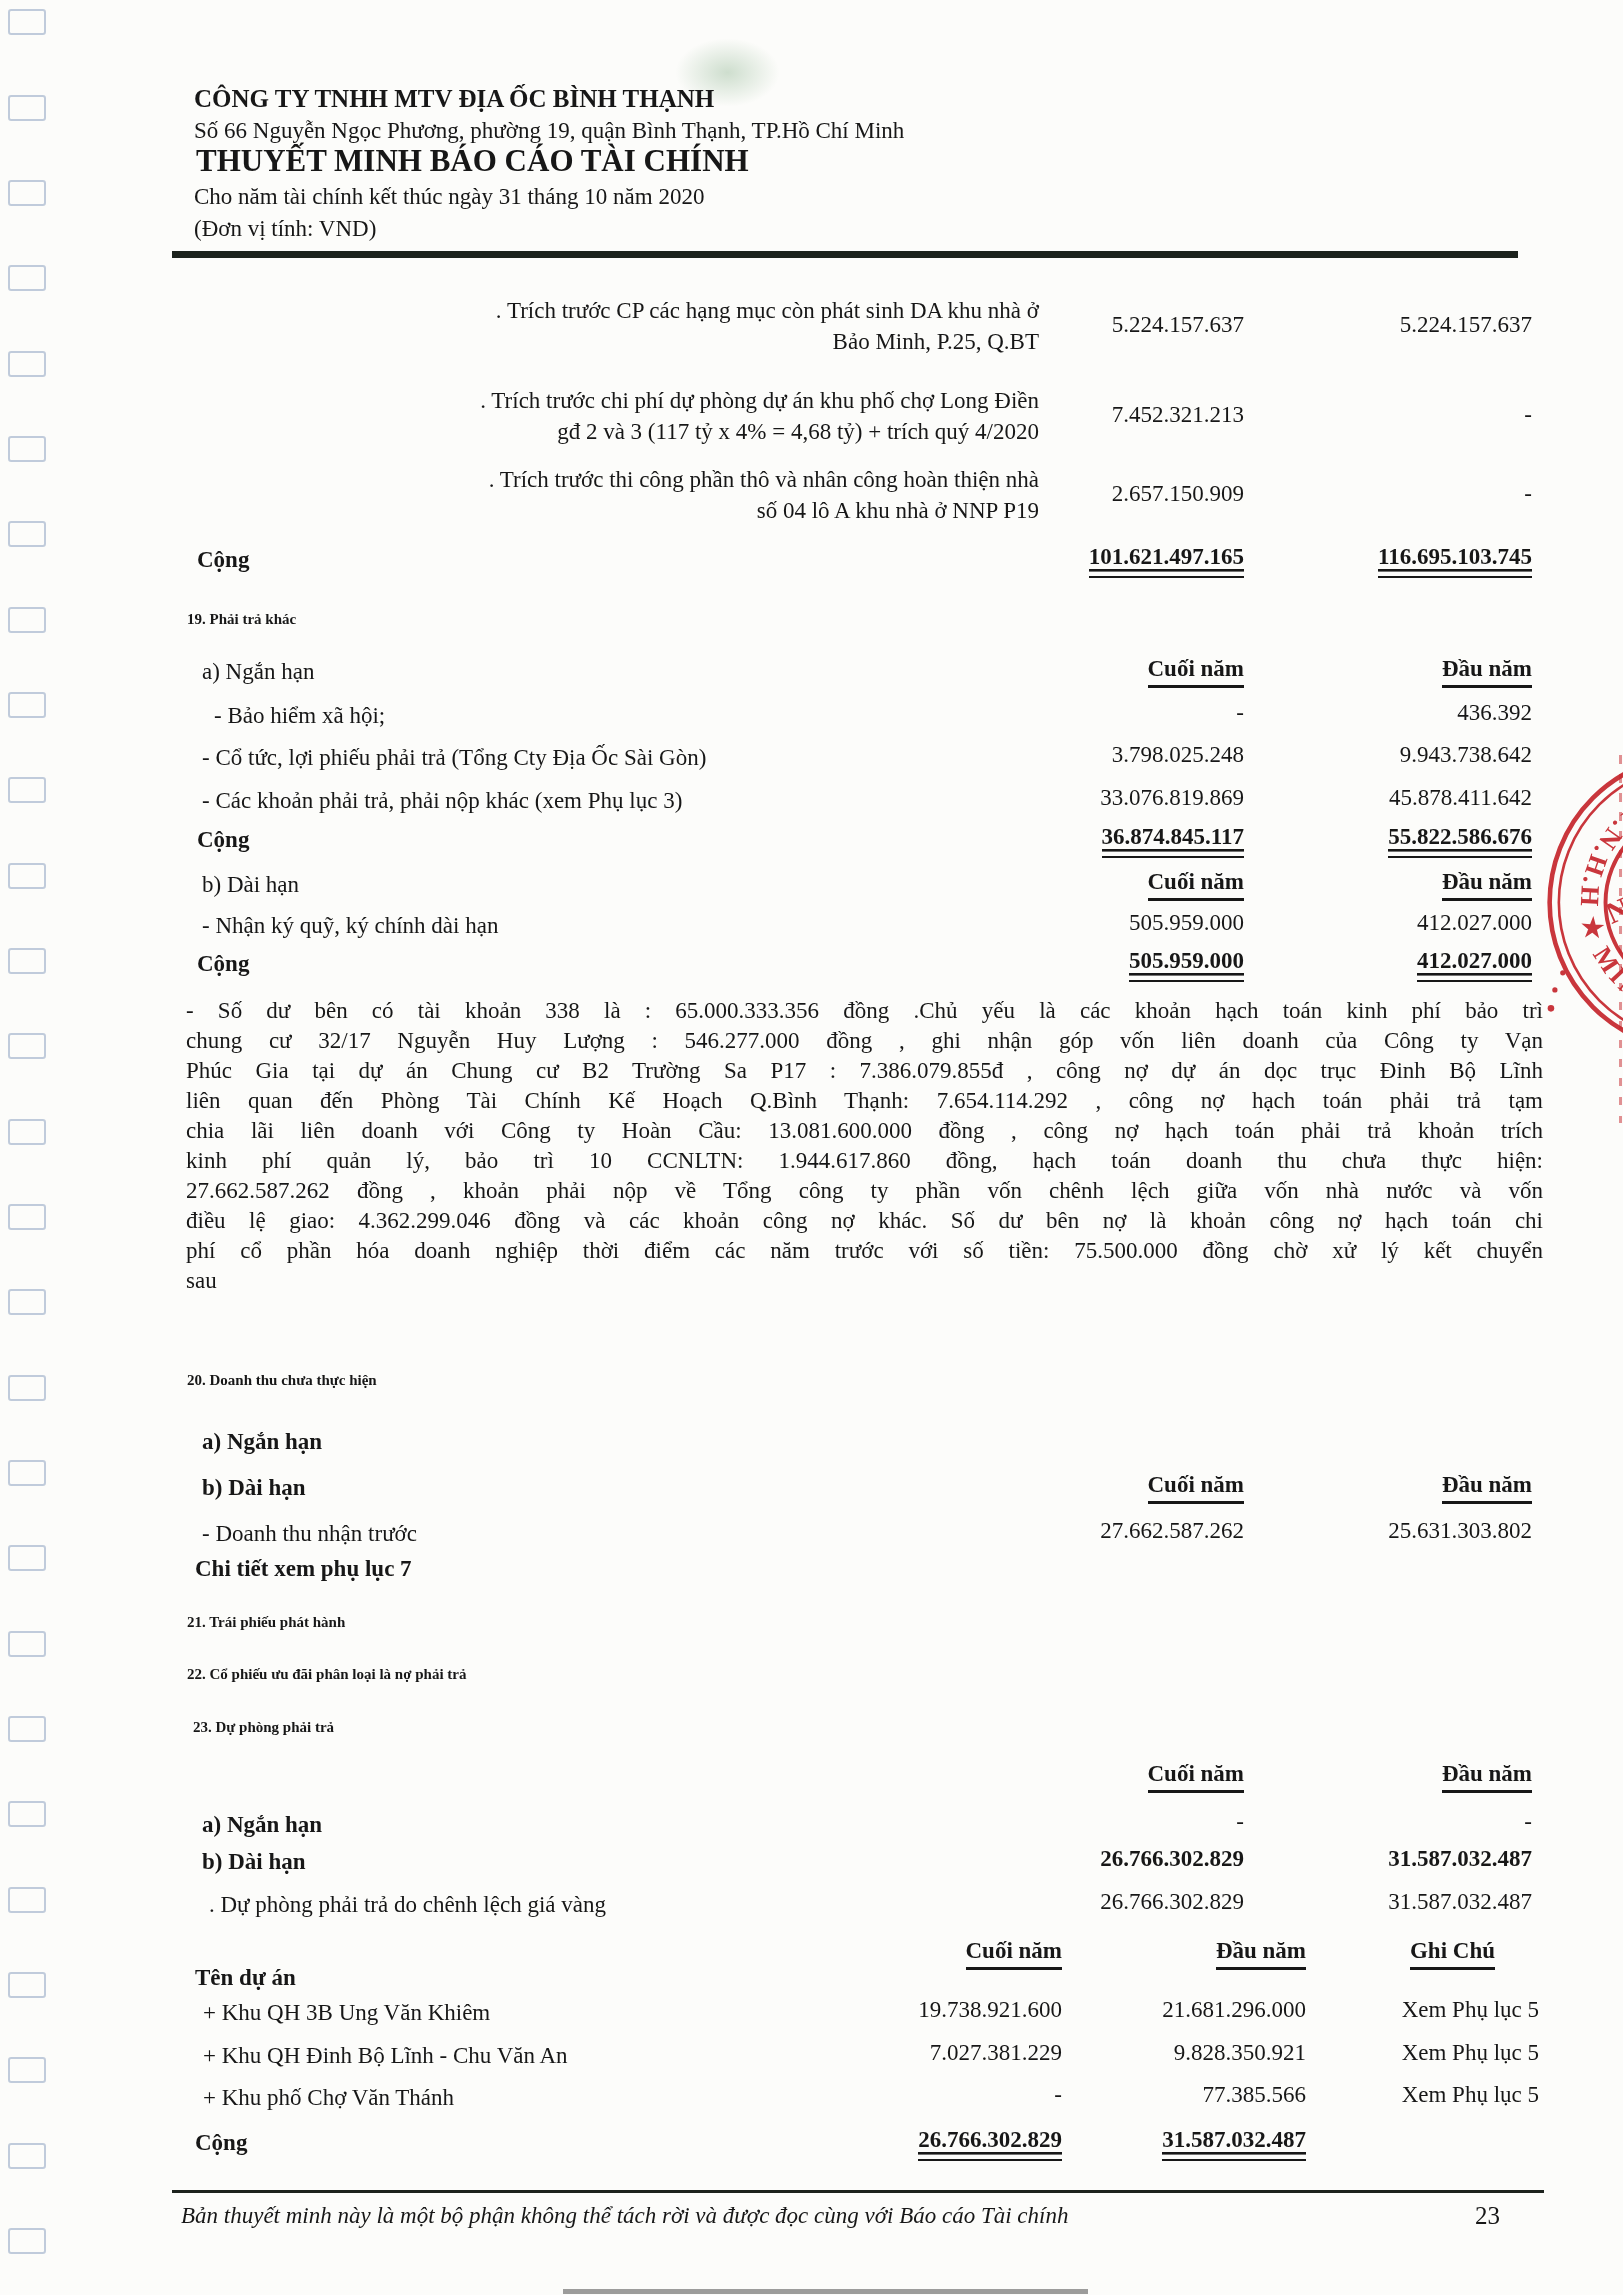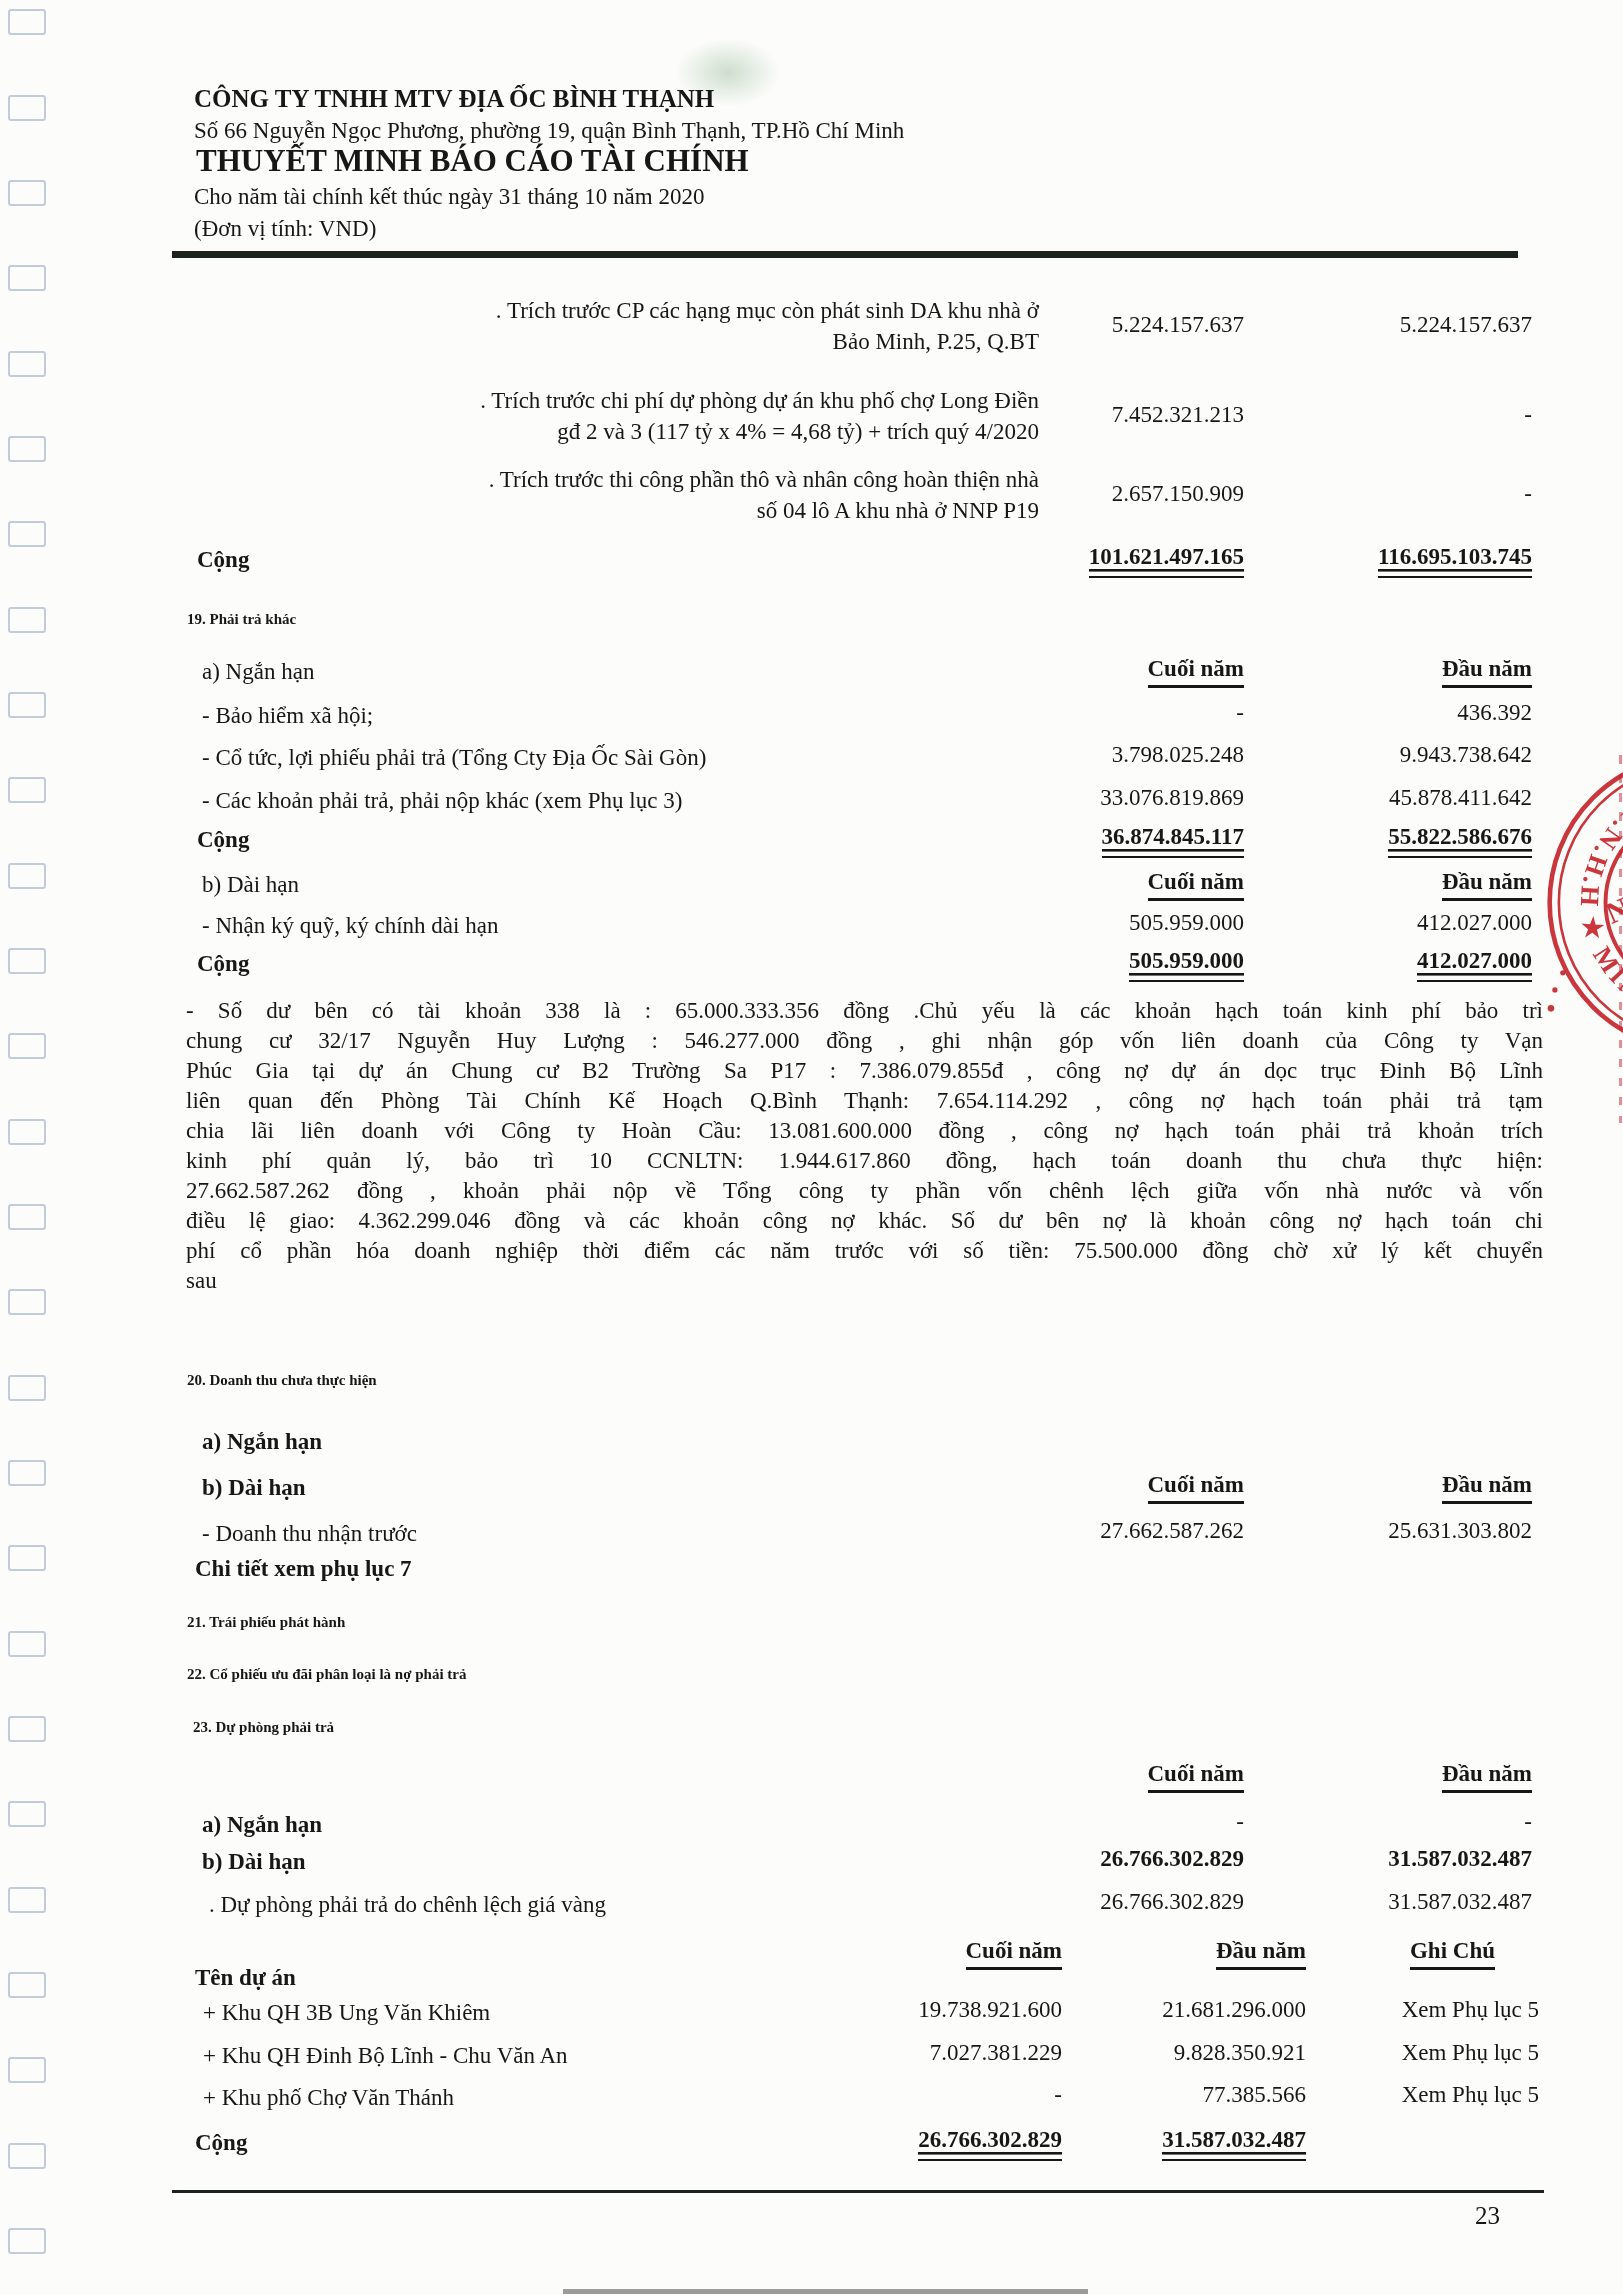--- a/index.html
+++ b/index.html
@@ -114,21 +114,21 @@
 
   <div class="row" style="top:604px">
     <div class="lbl h" style="left:187px">19. Phải trả khác</div>
   </div>
   <div class="row" style="top:656px">
     <div class="lbl" style="left:202px">a) Ngắn hạn</div>
     <span class="v v1 b u1">Cuối năm</span>
     <span class="v v2 b u1">Đầu năm</span>
   </div>
   <div class="row" style="top:700px">
-    <div class="lbl" style="left:202px">- Bảo hiểm xã hội;</div>
+    <div class="lbl" style="left:214px">- Bảo hiểm xã hội;</div>
     <span class="v v1">-</span>
     <span class="v v2">436.392</span>
   </div>
   <div class="row" style="top:742px">
     <div class="lbl" style="left:202px">- Cổ tức, lợi phiếu phải trả (Tổng Cty Địa Ốc Sài Gòn)</div>
     <span class="v v1">3.798.025.248</span>
     <span class="v v2">9.943.738.642</span>
   </div>
   <div class="row" style="top:785px">
     <div class="lbl" style="left:202px">- Các khoản phải trả, phải nộp khác (xem Phụ lục 3)</div>
@@ -231,20 +231,21 @@
     <span class="v p2">77.385.566</span>
     <span class="v p3">Xem Phụ lục 5</span>
   </div>
   <div class="row" style="top:2127px">
     <div class="lbl b" style="left:195px">Cộng</div>
     <span class="v p1 b u2">26.766.302.829</span>
     <span class="v p2 b u2">31.587.032.487</span>
   </div>
 
   <div class="rule" style="left:172px;top:2190px;width:1372px;height:3.3px"></div>
+  <div class="footer-note">Bản thuyết minh này là một bộ phận không thể tách rời và được đọc cùng với Báo cáo Tài chính</div>
   <div class="page-num">23</div>
 
   <svg class="stamp" width="81" height="309" viewBox="0 0 123 470">
     <circle cx="235" cy="235" r="225" fill="none" stroke-width="7" stroke="#c5262c"></circle>
     <circle cx="235" cy="235" r="211" fill="none" stroke-width="4" stroke="#c5262c"></circle>
     <circle cx="235" cy="235" r="140" fill="none" stroke-width="6" stroke="#c5262c"></circle>
     <defs>
       <path id="stampArc" d="M 180 66 A 178 178 0 0 0 180 404" fill="none"></path>
     </defs>
     <text font-size="40" font-weight="bold" letter-spacing="5" font-family="Liberation Serif, serif" fill="#c5262c">

